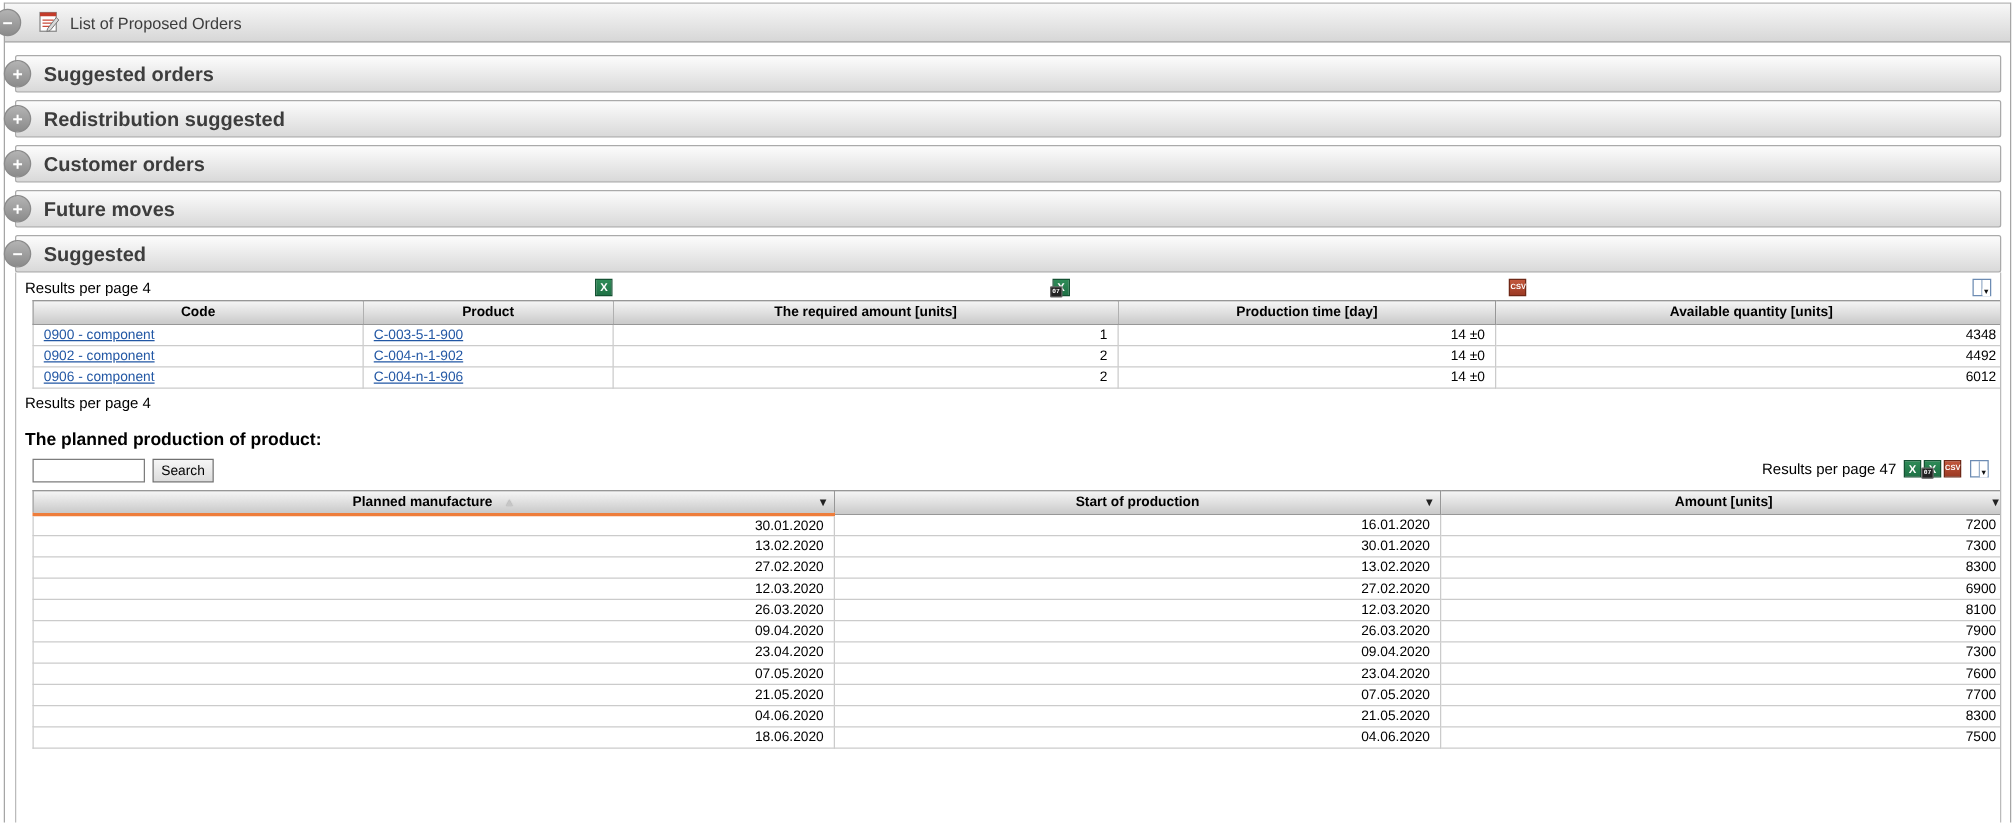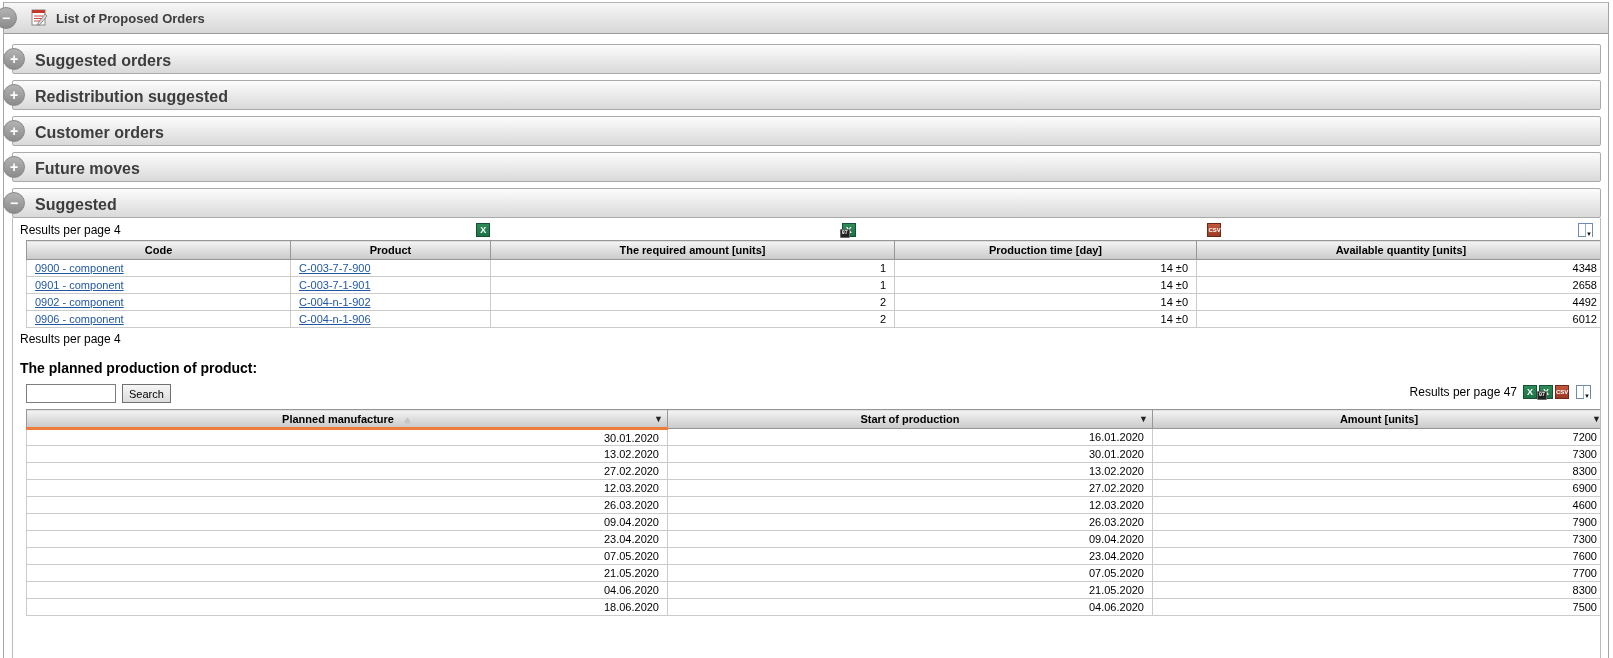--- a/index.html
+++ b/index.html
@@ -13,21 +13,21 @@
   .topbar { position:relative; height:32px; margin-top:2px;
             background:linear-gradient(#f7f7f7,#d7d7d7);
             border-top:1px solid #b5b5b5; border-bottom:1px solid #9c9c9c;
             display:flex; align-items:center; }
   .toggle { width:22px; height:22px; border-radius:50%; color:#fff;
             background:linear-gradient(#b3b3b3,#8b8b8b); border:1px solid #8a8a8a;
             font:bold 14px/20px "Liberation Sans",sans-serif; text-align:center;
             position:absolute; cursor:pointer; }
   .topbar .toggle { left:-9px; top:4px; }
   .doc-icon { margin-left:26px; width:18px; height:18px; display:inline-block; }
-  .topbar-title { margin-left:8px; font-size:13px; font-weight:bold; color:#3d3d3d; }
+  .topbar-title { margin-left:8px; font-size:13px; font-weight:normal; color:#3d3d3d; }
 
   
   .sections { padding:10px 0 0 8px; }
   .secbar { position:relative; width:1589px; height:30px; margin-bottom:6px;
             background:linear-gradient(#fcfcfc,#d9d9d9);
             border:1px solid #aaa; border-radius:2px; }
   .secbar .toggle { left:-10px; top:3px; }
   .sec-label { position:absolute; left:22px; top:7px; font-size:16px; font-weight:bold; color:#3d3d3d; }
 
   
@@ -162,31 +162,24 @@
             <th>Code</th>
             <th>Product</th>
             <th>The required amount [units]</th>
             <th>Production time [day]</th>
             <th>Available quantity [units]</th>
           </tr>
         </thead>
         <tbody id="tbl1-body">
             <tr>
               <td class="cell-link"><a href="#">0900 - component</a></td>
-              <td class="cell-link"><a href="#">C-003-7-7-900</a></td>
+              <td class="cell-link"><a href="#">C-003-5-1-900</a></td>
               <td class="cell-num">1</td>
               <td class="cell-num">14 ±0</td>
               <td class="cell-num">4348</td>
-            </tr>
-            <tr>
-              <td class="cell-link"><a href="#">0901 - component</a></td>
-              <td class="cell-link"><a href="#">C-003-7-1-901</a></td>
-              <td class="cell-num">1</td>
-              <td class="cell-num">14 ±0</td>
-              <td class="cell-num">2658</td>
             </tr>
             <tr>
               <td class="cell-link"><a href="#">0902 - component</a></td>
               <td class="cell-link"><a href="#">C-004-n-1-902</a></td>
               <td class="cell-num">2</td>
               <td class="cell-num">14 ±0</td>
               <td class="cell-num">4492</td>
             </tr>
             <tr>
               <td class="cell-link"><a href="#">0906 - component</a></td>
@@ -260,21 +253,21 @@
               <td class="cell-num">8300</td>
             </tr>
             <tr>
               <td class="cell-num">12.03.2020</td>
               <td class="cell-num">27.02.2020</td>
               <td class="cell-num">6900</td>
             </tr>
             <tr>
               <td class="cell-num">26.03.2020</td>
               <td class="cell-num">12.03.2020</td>
-              <td class="cell-num">4600</td>
+              <td class="cell-num">8100</td>
             </tr>
             <tr>
               <td class="cell-num">09.04.2020</td>
               <td class="cell-num">26.03.2020</td>
               <td class="cell-num">7900</td>
             </tr>
             <tr>
               <td class="cell-num">23.04.2020</td>
               <td class="cell-num">09.04.2020</td>
               <td class="cell-num">7300</td>

